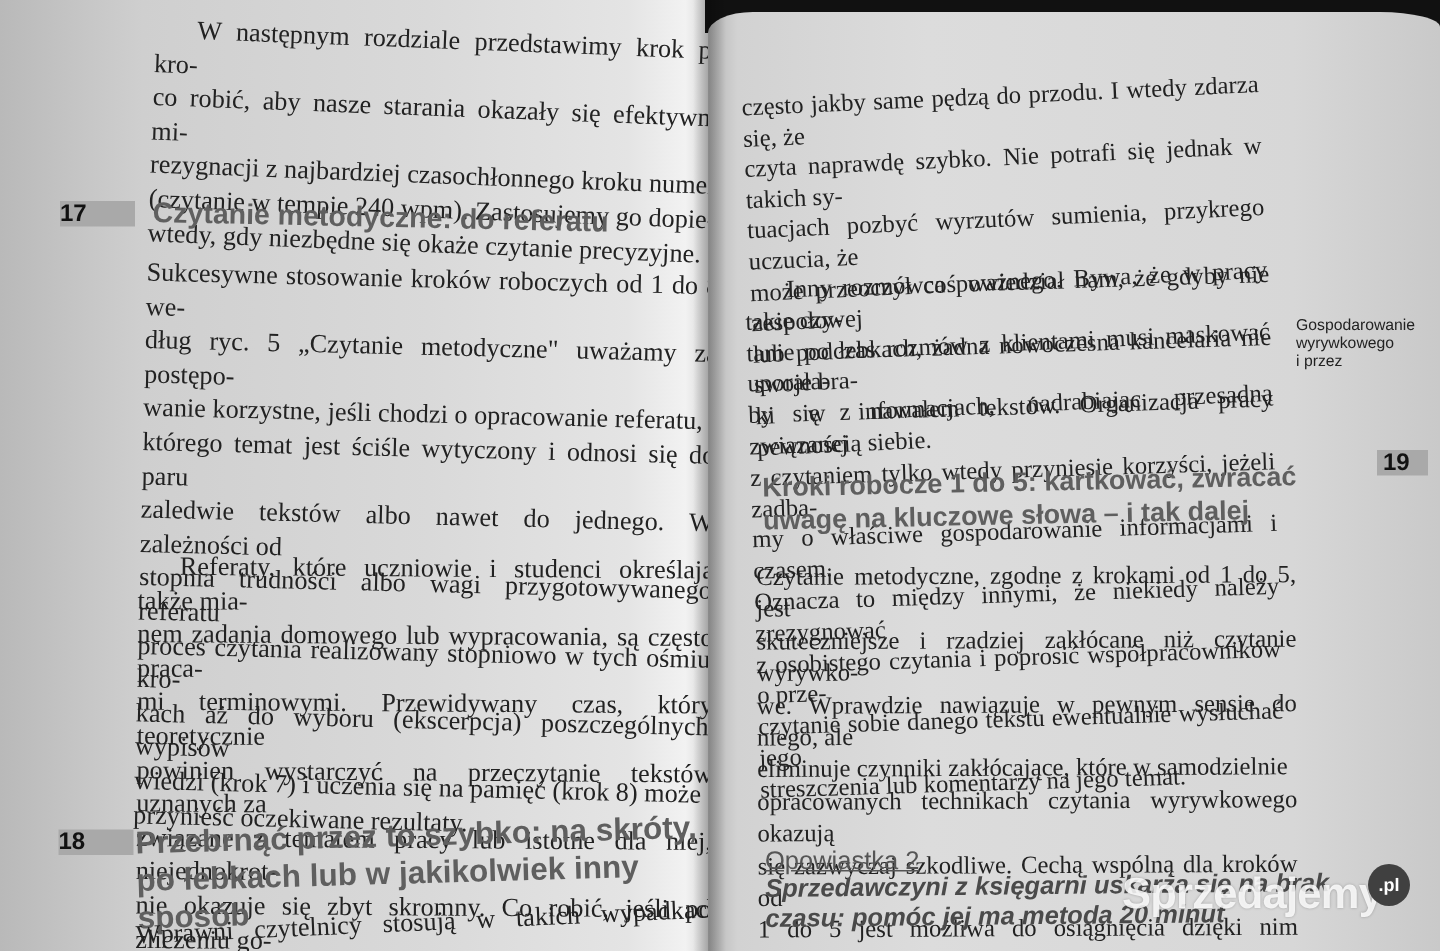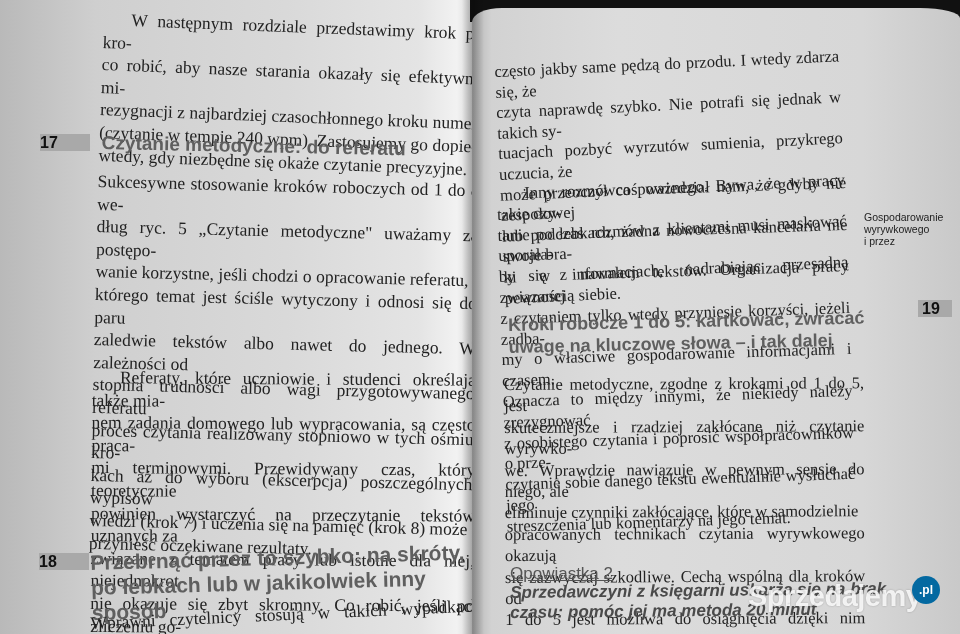--- a/index.html
+++ b/index.html
@@ -68,21 +68,21 @@
     font-size: 17px; line-height: 20px;
   }
   .watermark {
     position: absolute; left: 748px; top: 580px;
     font-family: "Liberation Sans", sans-serif; font-weight: bold; font-size: 29px;
     color: rgba(255,255,255,0.85); letter-spacing: -0.5px;
     text-shadow: 0 0 2px rgba(0,0,0,0.25);
   }
   .watermark-badge {
     position: absolute; left: 912px; top: 576px; width: 28px; height: 28px;
-    border-radius: 50%; background: #0369a1; color: #fff;
+    border-radius: 50%; background: #404040; color: #fff;
     font-family: "Liberation Sans", sans-serif; font-weight: bold; font-size: 12px;
     text-align: center; line-height: 28px;
   }
 </style>
 </head>
 <body>
 
 <div class="page page-left">
 
   <div class="body-text left-text" style="left:104px; top:8px; width:380px; transform: rotate(2.2deg);">

